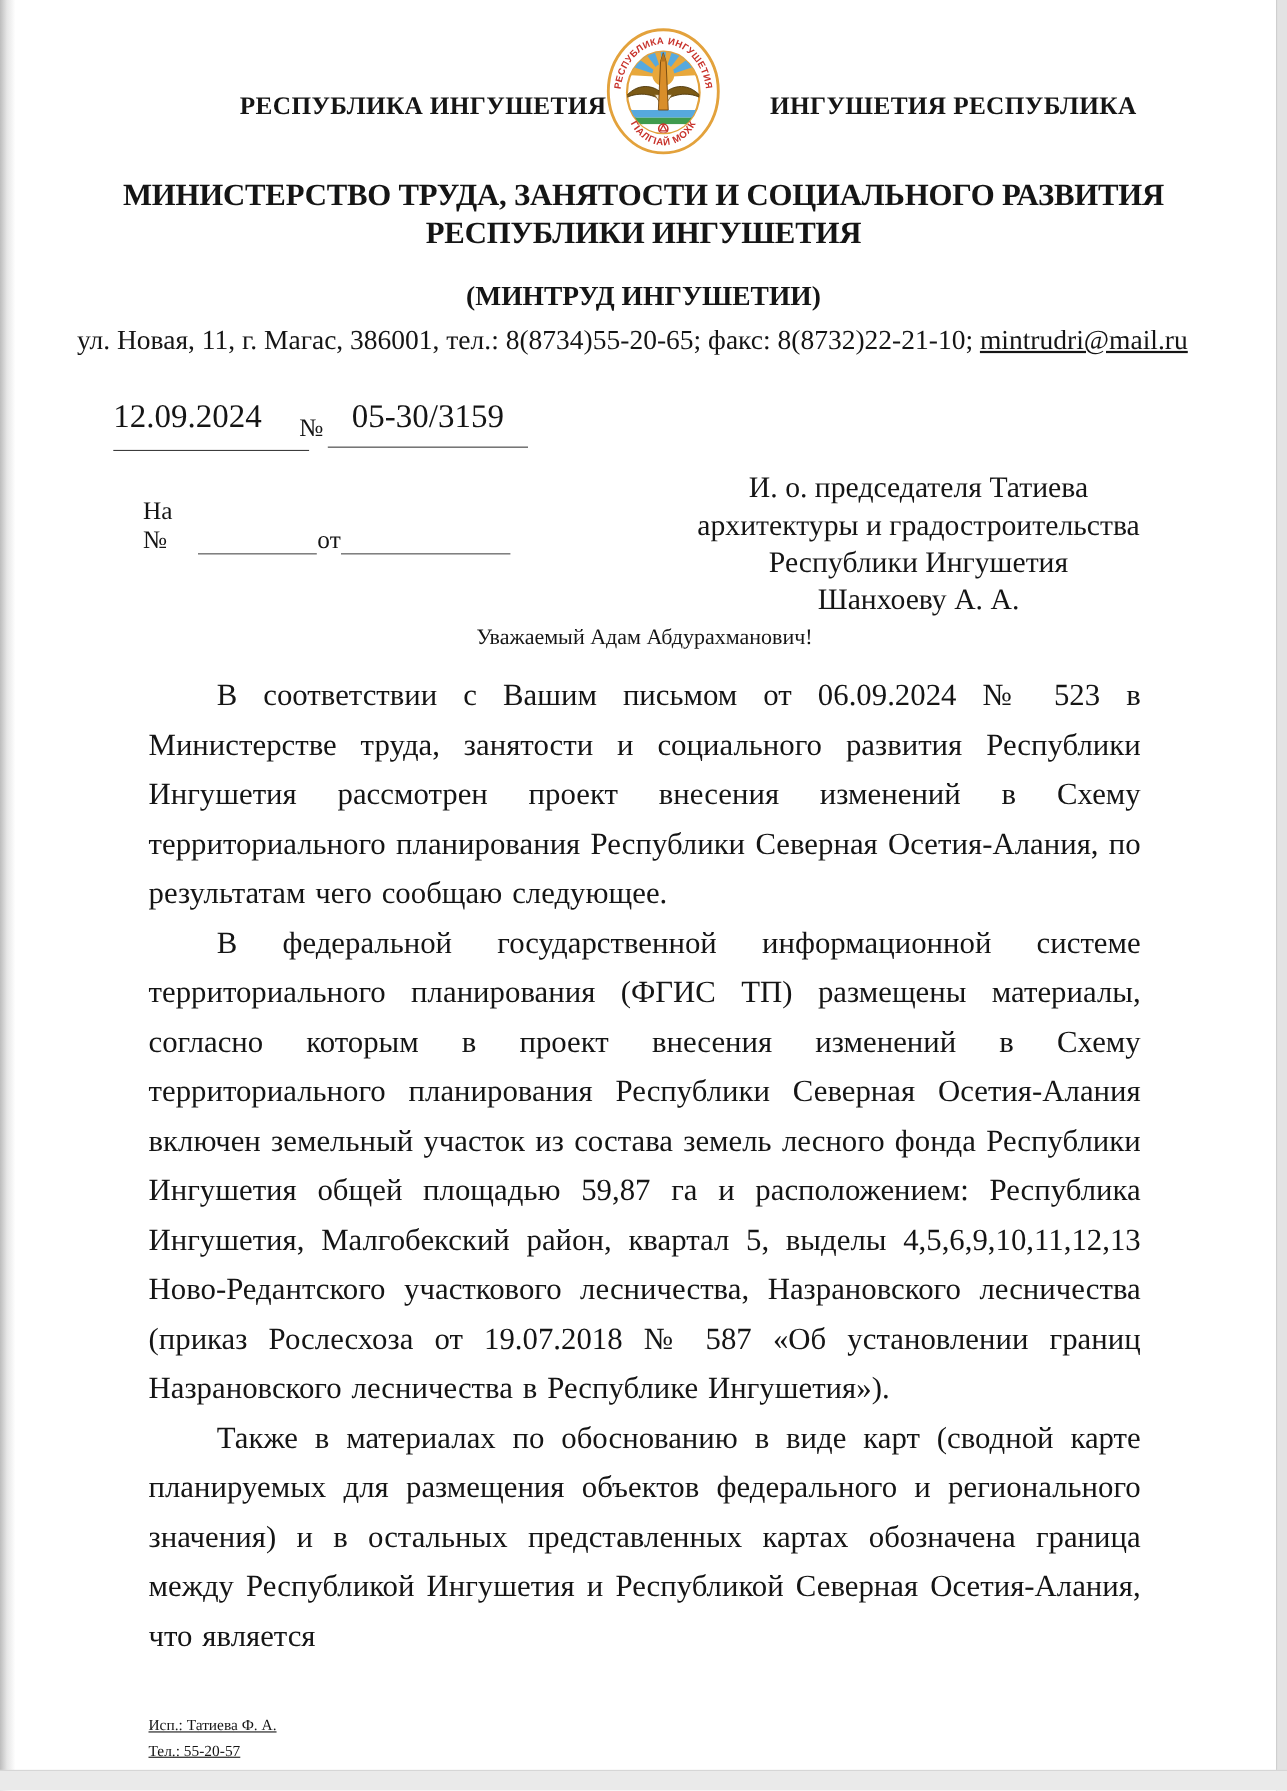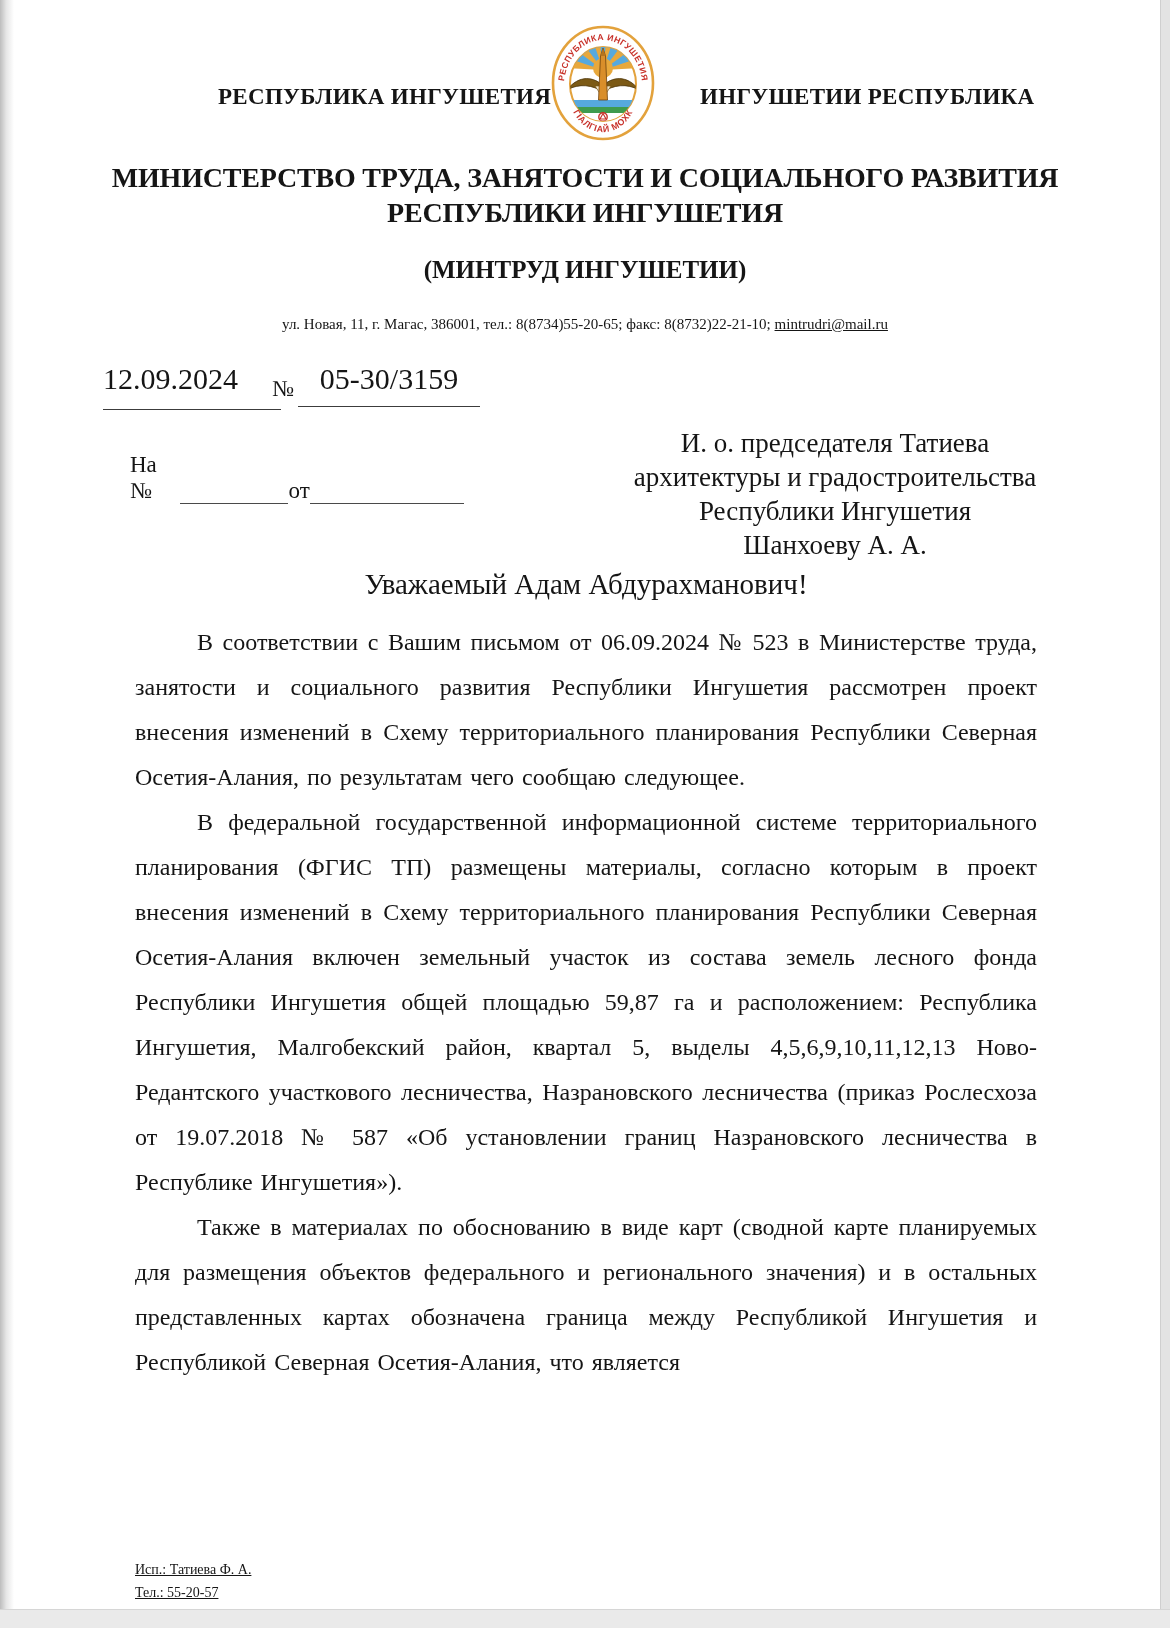--- a/index.html
+++ b/index.html
@@ -19,58 +19,58 @@
 
   .hdr-label{position:absolute;top:84px;font-weight:bold;font-size:23px;letter-spacing:.3px;white-space:nowrap;}
   .hdr-left{left:218px;}
   .hdr-right{left:700px;}
 
   .emblem{position:absolute;left:551px;top:24px;width:104px;height:118px;}
 
   .ministry{position:absolute;left:70px;top:160px;width:1030px;text-align:center;}
   .ministry .t1,.ministry .t2{font-weight:bold;font-size:28px;line-height:35px;letter-spacing:-0.2px;white-space:nowrap;}
   .short-name{position:absolute;left:70px;top:256px;width:1030px;text-align:center;font-weight:bold;font-size:25px;}
-  .addr{position:absolute;left:70px;top:316px;width:1030px;text-align:center;font-size:15px;white-space:nowrap;}
+  .addr{position:absolute;left:70px;top:296px;width:1030px;text-align:left;font-size:25px;white-space:nowrap;}
   .addr a{color:#151515;text-decoration:underline;}
 
   .ref{position:absolute;left:0;top:360px;}
   .ref-date{position:absolute;left:103px;top:2px;width:178px;font-size:30px;text-align:left;
      border-bottom:1.6px solid #3c3c3c;padding-bottom:13px;}
   .ref-no-sign{position:absolute;left:272px;top:16px;font-size:23px;}
   .ref-number{position:absolute;left:298px;top:2px;width:182px;font-size:30px;text-align:center;
      border-bottom:1.6px solid #3c3c3c;padding-bottom:10px;}
   .ref-row2{position:absolute;left:130px;top:44px;font-size:23px;display:flex;align-items:flex-end;margin-top:48px;}
   .u-line{display:inline-block;border-bottom:1.6px solid #4a4a4a;height:24px;}
   .u1{width:118px;}
   .u2{width:168px;}
 
   .recipient{position:absolute;left:575px;top:426px;width:520px;text-align:center;
      font-size:27px;line-height:34px;}
 
   .body-block{position:absolute;left:135px;top:568px;width:902px;}
-  .salutation{text-align:center;font-size:29px;margin:0 0 19px 0;}
+  .salutation{text-align:center;font-size:20px;margin:0 0 19px 0;}
   .body-block p.para{
-    margin:0;font-size:24px;line-height:45px;
+    margin:0;font-size:28px;line-height:45px;
     text-indent:62px;
     text-align:justify;text-align-last:left;
     word-spacing:2px;
   }
   .footer{position:absolute;left:135px;top:1558px;font-size:14px;line-height:23px;text-decoration:underline;}
 </style>
 </head>
 <body>
 
 <div class="page">
 
   <div class="edge-left"></div>
   <div class="edge-right"></div>
   <div class="edge-bottom"></div>
 
   <div class="hdr-label hdr-left">РЕСПУБЛИКА ИНГУШЕТИЯ</div>
-  <div class="hdr-label hdr-right">ИНГУШЕТИИ РЕСПУБЛИКА</div>
+  <div class="hdr-label hdr-right">ИНГУШЕТИЯ РЕСПУБЛИКА</div>
 
   <svg class="emblem" viewBox="0 0 104 118">
     <defs>
       <clipPath id="innerClip">
           <ellipse cx="52" cy="60" rx="33" ry="37"></ellipse>
         </clipPath>
       <path id="arcTop" d="M 13,62 A 39,46 0 0 1 91,62" fill="none"></path>
       <path id="arcBot" d="M 17,66 A 35,42 0 0 0 87,66" fill="none"></path>
     </defs>
     <ellipse cx="52" cy="59" rx="50" ry="56" fill="#ffffff" stroke="#e3a23c" stroke-width="2.6"></ellipse>

